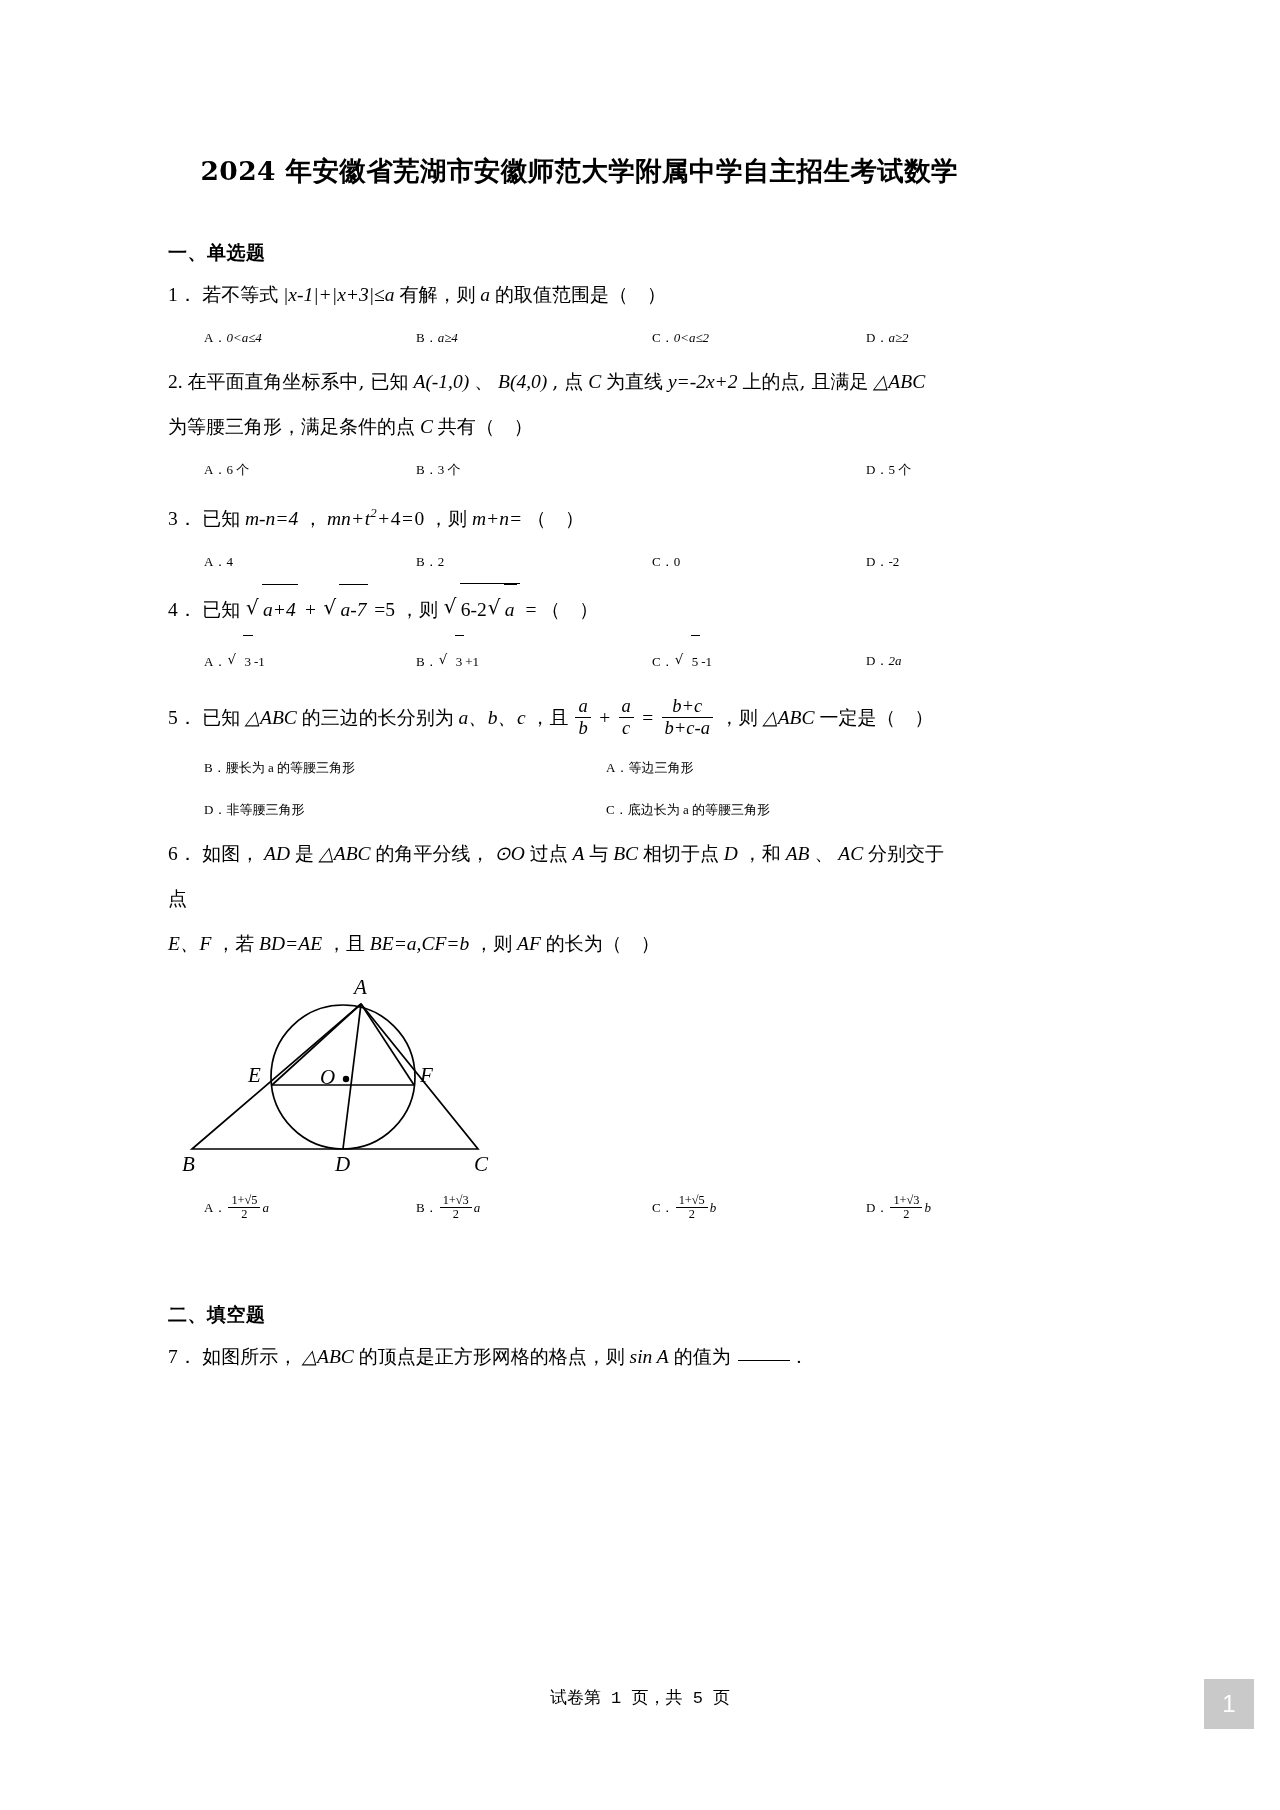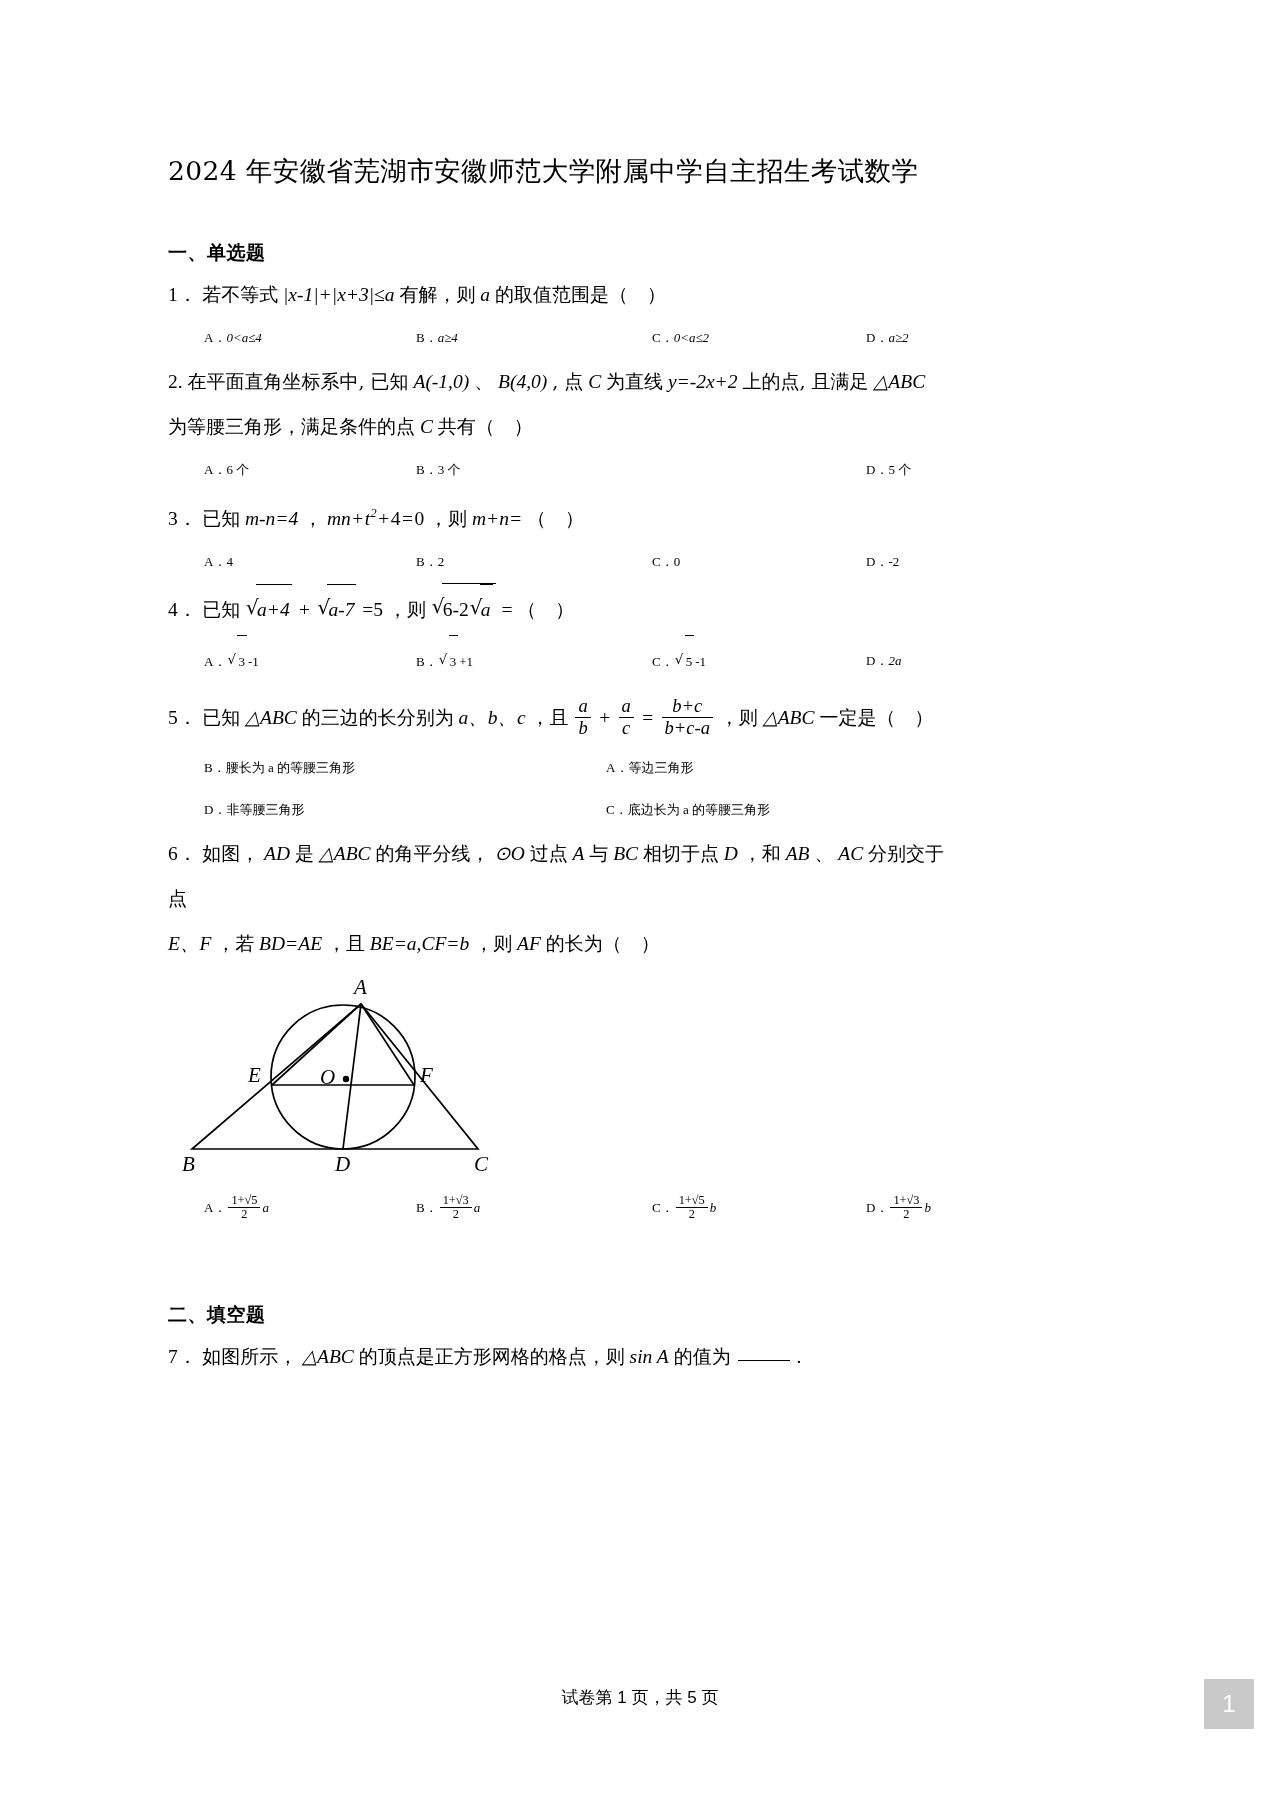--- a/index.html
+++ b/index.html
@@ -17,24 +17,24 @@
     width:1280px; height:1810px;
   }
   .content {
     position:absolute;
     left:168px; top:120px;
     width:790px;
   }
   
   .doc-title {
     font-family:"DejaVu Serif", serif;
-    font-weight:normal;
+    font-weight:bold;
     font-size:26.5px;
     line-height:58px;
-    text-align:left;
+    text-align:right;
     letter-spacing:0.4px;
     margin:0 0 0 0;
     padding-top:22px;
   }
   .doc-title .ln2 { display:block; }
 
   
   .sec-head {
     font-family:"DejaVu Serif", serif;
     font-weight:bold;
@@ -90,36 +90,36 @@
   .sqrt::before {
     content:"\221A";
     position:absolute; left:0; top:-1px;
     font-size:1.02em;
     font-family:"DejaVu Serif", serif;
   }
   .sqrt > .rad {
     display:inline-block;
     border-top:1.2px solid #000;
     padding:0 2px 0 1px;
-    margin-left:1px;
+    margin-left:7px;
   }
   sup.exp { font-size:0.66em; vertical-align:0.62em; font-style:italic; }
 
   
   .figure-wrap { position:relative; height:208px; margin-top:6px; }
   .figure { position:absolute; left:10px; top:0; }
 
   
   .footer {
     position:absolute;
     left:0; right:0;
     top:1686px;
     text-align:center;
     font-size:17px;
-    font-family:Liberation Sans, sans-serif;
+    font-family:Liberation Mono, monospace;
   }
   .page-badge {
     position:absolute;
     right:26px; top:1679px;
     width:50px; height:50px;
     background:#c9c9c9;
     color:#ffffff;
     font-family:"Liberation Sans", sans-serif;
     font-size:24px;
     display:flex; align-items:center; justify-content:center;

